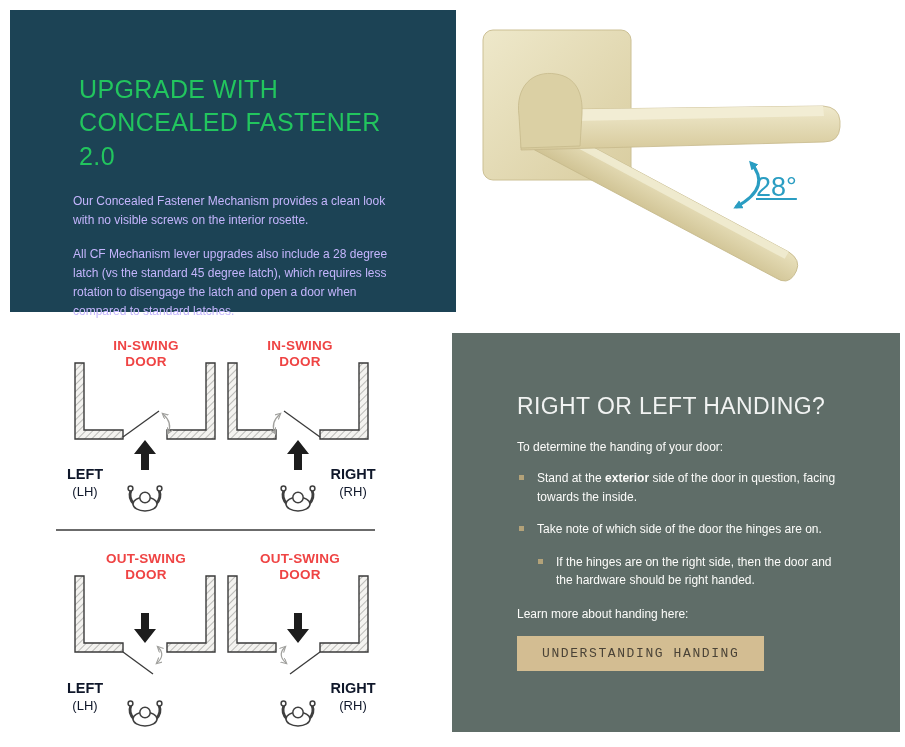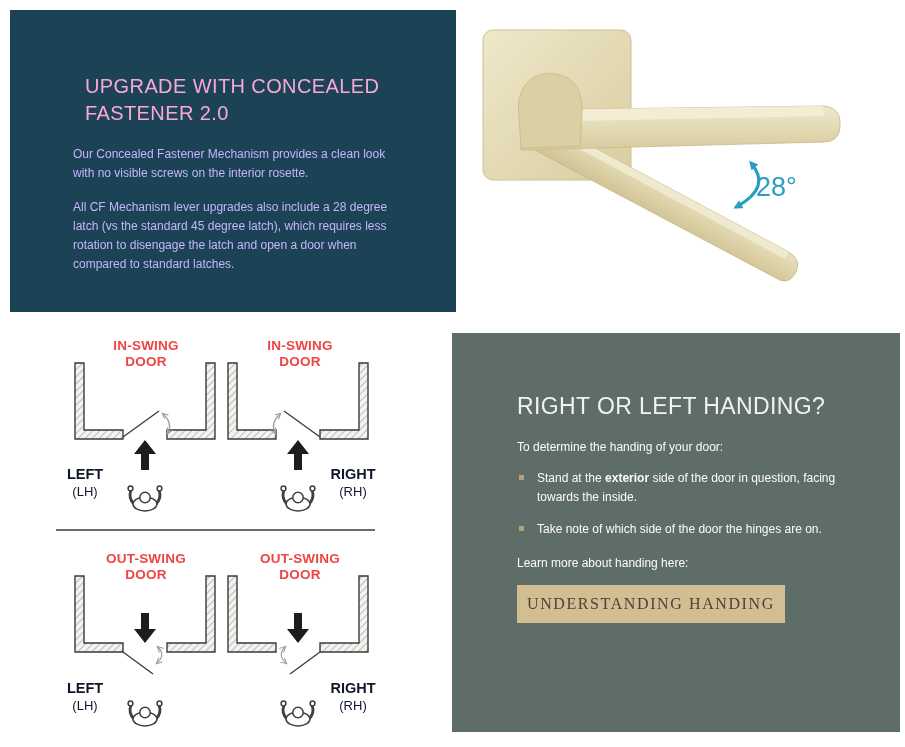--- a/index.html
+++ b/index.html
@@ -2,28 +2,28 @@
 <html><head>
 <meta charset="utf-8">
 <style>
   html,body{margin:0;padding:0;background:#ffffff;}
   body{width:905px;height:747px;font-family:"Liberation Sans",sans-serif;}
   .page{position:relative;width:905px;height:747px;background:#ffffff;overflow:hidden;}
 
   
   .cf-panel{position:absolute;left:10px;top:10px;width:446px;height:302px;
     background:#1c4355;color:#ffffff;box-sizing:border-box;padding:63px 68px 0 63px;}
-  .cf-panel h1{font-size:20px;font-weight:300;letter-spacing:0.4px;color:#f9a8d4;
-    margin:0 0 19px 12px;line-height:1.33;}
+  .cf-panel h1{font-size:25px;font-weight:300;letter-spacing:0.4px;color:#22c55e;
+    margin:0 0 19px 6px;line-height:1.33;}
   .cf-panel p{font-size:12px;line-height:1.58;margin:0 0 15px 0;color:#c4b5fd;}
 
   
   .lever-fig{position:absolute;left:455px;top:0;width:450px;height:318px;}
   .lever-fig svg{position:absolute;left:0;top:0;}
-  .angle-label{position:absolute;left:301px;top:172px;font-size:27px;color:#2a9dc2;}
+  .angle-label{position:absolute;left:301px;top:172px;font-size:27px;color:#2a9dc2;text-decoration:underline;}
 
   
   .diagram{position:absolute;left:0;top:330px;width:455px;height:417px;}
   .diagram svg{position:absolute;left:0;top:0;}
   .dg-title{position:absolute;width:110px;text-align:center;font-weight:700;
     font-size:13.5px;line-height:1.2;color:#ef4444;letter-spacing:0.2px;}
   .dg-t1{left:91px;top:8px;} .dg-t2{left:245px;top:8px;}
   .dg-t3{left:91px;top:221px;} .dg-t4{left:245px;top:221px;}
   .hand-label{position:absolute;width:70px;text-align:center;color:#0f172a;}
   .hand-label .hand{font-weight:700;font-size:14.5px;}
@@ -36,21 +36,21 @@
     background:#5f6d68;color:#fcfcfa;box-sizing:border-box;padding:60px 58px 0 65px;}
   .handing-panel h2{font-size:23px;font-weight:300;letter-spacing:0.4px;color:#f1f3f2;
     margin:0 0 20px 0;}
   .handing-panel .intro{font-size:12px;margin:0 0 15px 0;}
   .b-item{display:flex;font-size:12px;line-height:1.55;margin-bottom:14px;}
   .b-item .bullet{flex:none;width:5px;height:5px;background:#b3a279;margin:6px 13px 0 2px;}
   .b-item.sub{margin-left:19px;margin-bottom:14px;}
   .b-text b{font-weight:700;}
   .learn{font-size:12px;margin:17px 0 15px 0;}
   .understanding-btn{display:inline-block;background:#d3bd92;color:#4a4337;border:none;
-    padding:10px 10px;font-family:Liberation Serif, serif;font-size:16px;
+    padding:10px 25px;font-family:Liberation Mono, monospace;font-size:13px;
     letter-spacing:1.6px;cursor:pointer;}
 </style>
 </head>
 <body>
 
 <div class="page">
 
   <section class="cf-panel">
     <h1>UPGRADE WITH CONCEALED FASTENER 2.0</h1>
     <p>Our Concealed Fastener Mechanism provides a clean look with no visible screws on the interior rosette.</p>
@@ -187,19 +187,23 @@
       <span class="bullet"></span>
       <span class="b-text"><span>Stand at the </span><b>exterior</b><span> side of the door in question, facing towards the inside.</span></span>
     </div>
 
     <div class="b-item">
       <span class="bullet"></span>
       <span class="b-text">Take note of which side of the door the hinges are on.</span>
     </div>
 
 
+    <div class="b-item sub">
+      <span class="bullet"></span>
+      <span class="b-text">If the hinges are on the right side, then the door and the hardware should be right handed.</span>
+    </div>
 
     <p class="learn">Learn more about handing here:</p>
 
     <button class="understanding-btn">UNDERSTANDING HANDING</button>
   </section>
 
 </div>
 
 </body></html>

